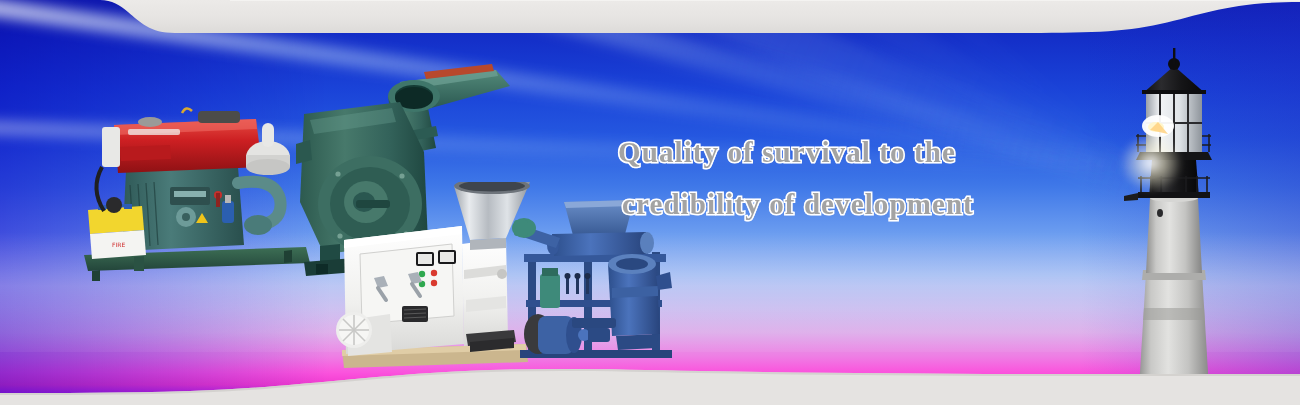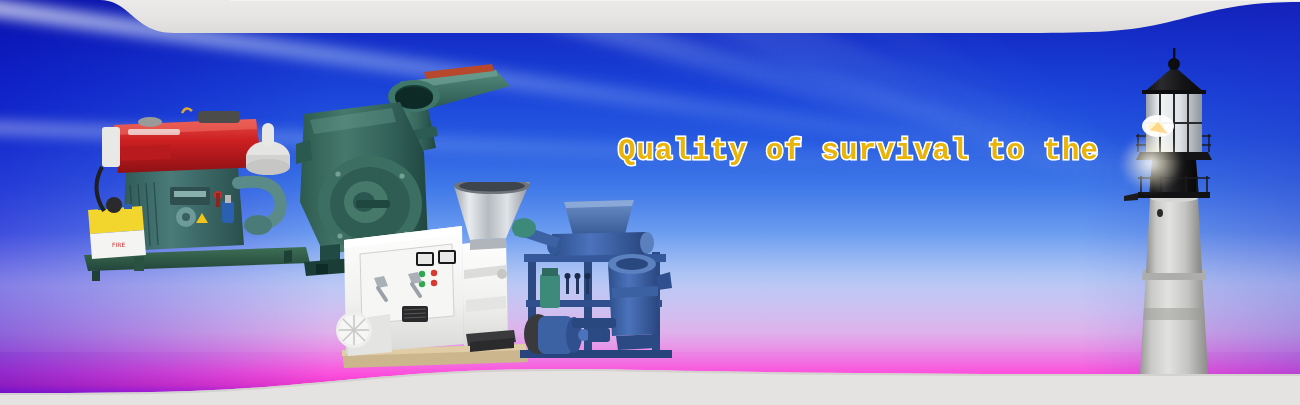--- a/index.html
+++ b/index.html
@@ -95,26 +95,26 @@
   .mach svg{display:block;}
   #engine   {left:78px;  top:105px;}
   #hammermill{left:296px; top:52px;}
   #pelletmill{left:330px; top:182px;}
   #extruder {left:512px; top:192px;}
 
   
   .slogan{
     position:absolute;left:618px;top:126px;
     width:470px;
-    font-family:Liberation Mono, monospace;
+    font-family:Liberation Serif, serif;
     font-size:29px;
     font-weight:bold;
     line-height:52px;
     letter-spacing:1.1px;
-    color:#eab308;
+    color:#a3a3a3;
     -webkit-text-stroke:3px #ffffff;
     paint-order:stroke fill;
     text-shadow:
        0 0 2px #fff, 0 0 2px #fff,
        1px 1px 0 rgba(255,255,255,.9),
       -1px 1px 0 rgba(255,255,255,.9),
        1px -1px 0 rgba(255,255,255,.9),
       -1px -1px 0 rgba(255,255,255,.9);
     white-space:nowrap;
     pointer-events:none;
@@ -485,20 +485,21 @@
       <rect x="76" y="136" width="22" height="14" rx="3" fill="#2b4a84"></rect>
 
       <rect x="60" y="126" width="44" height="10" rx="3" fill="#2a4880"></rect>
 
       <path d="M104 144 L146 142 L144 156 L106 158 Z" fill="#2b4a84"></path>
     </svg>
   </div>
 
   <div class="slogan">
     <div class="l1">Quality of survival to the</div>
+    <div class="l2">credibility of development</div>
   </div>
 
   <div class="glow"></div>
 
   <div class="chrome" id="top-wave">
     <svg width="1300" height="42" viewBox="0 0 1300 42" preserveAspectRatio="none">
       <defs>
         <linearGradient id="panelg" x1="0" y1="0" x2="0" y2="1">
           <stop offset="0" stop-color="#eceae8"></stop>
           <stop offset=".55" stop-color="#e6e4e2"></stop>

